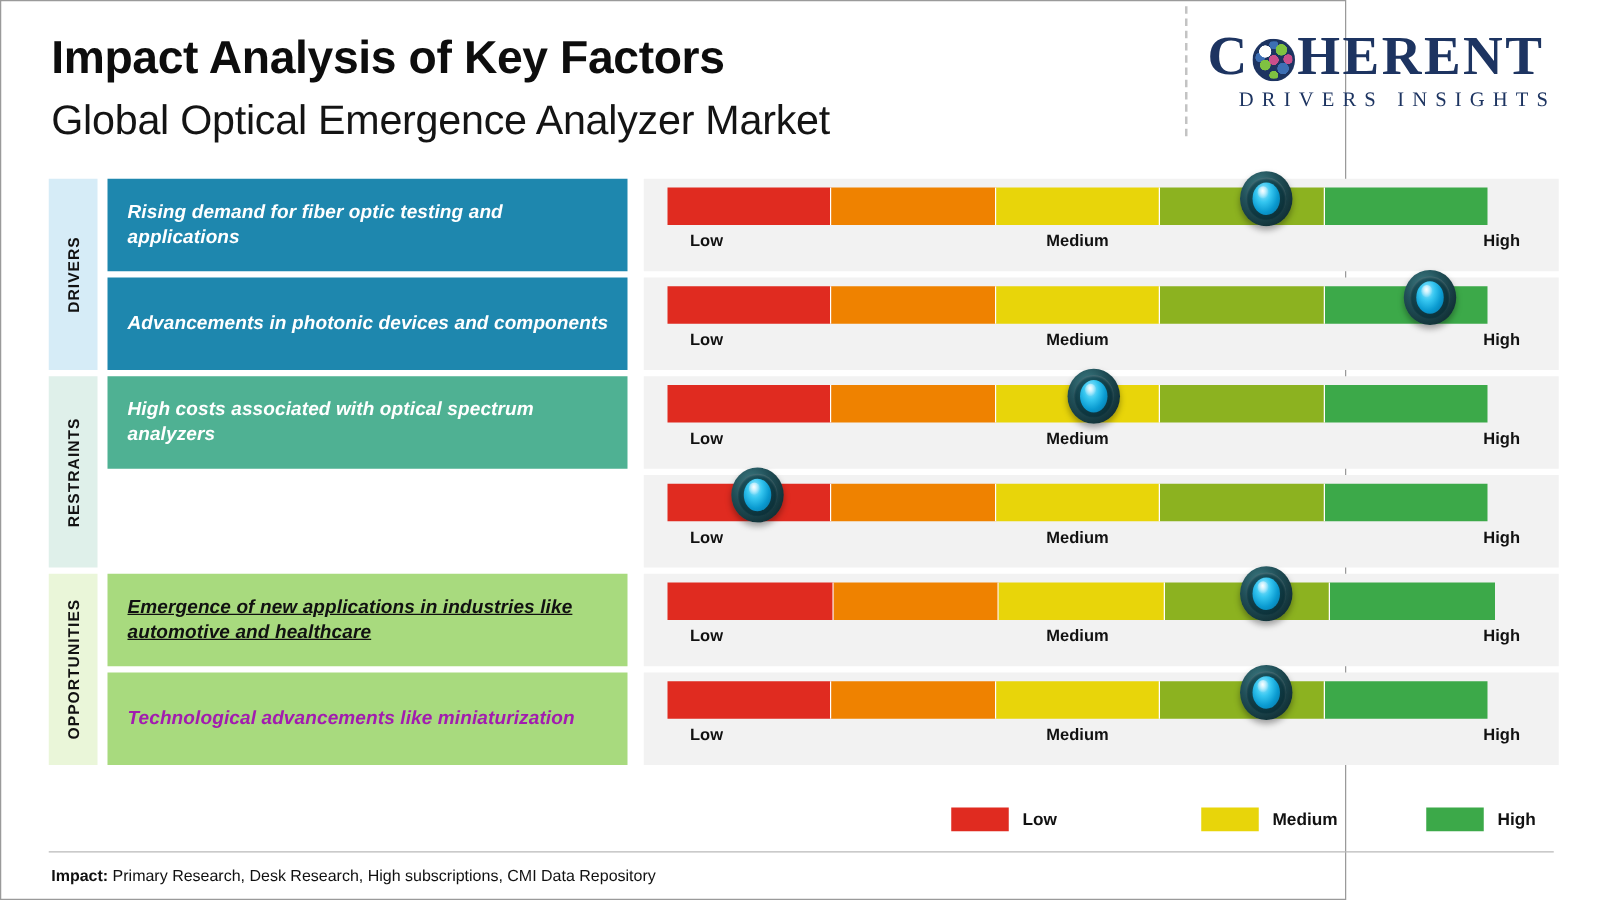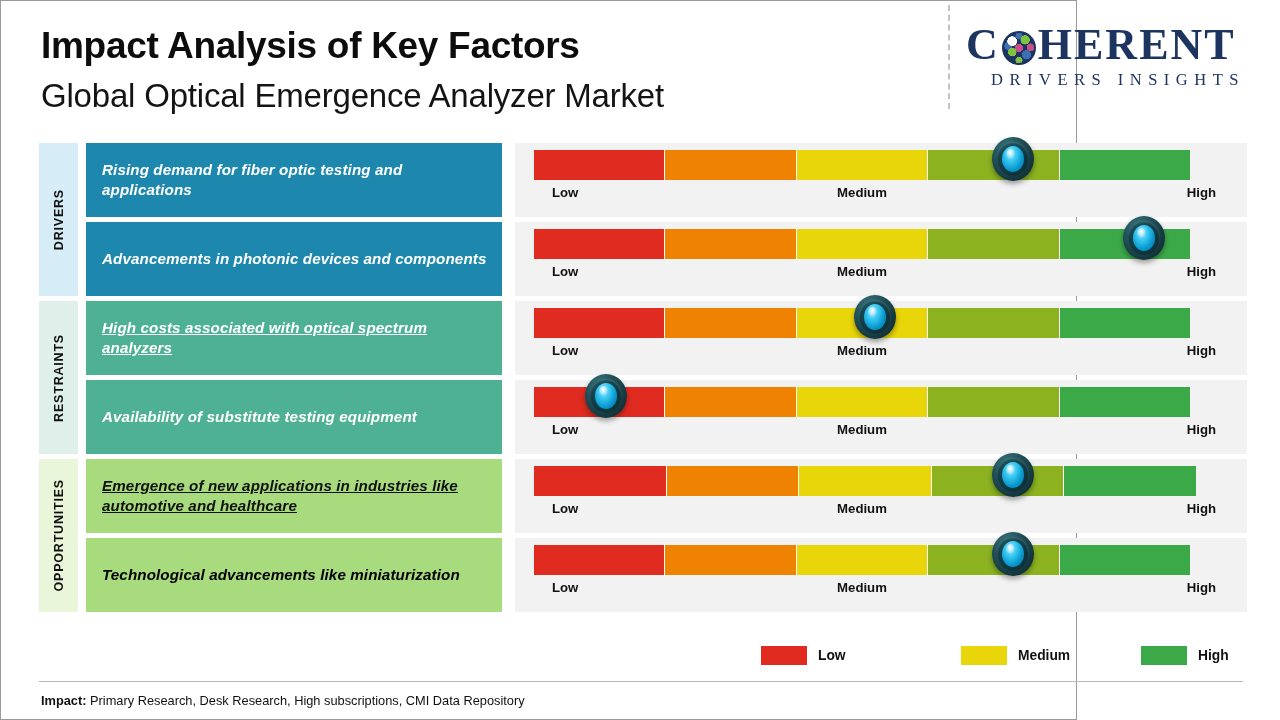--- a/index.html
+++ b/index.html
@@ -225,21 +225,21 @@
             <div class="tick mid">Medium</div>
             <div class="tick high">High</div>
           </div>
         </div>
       </div>
       <div class="row">
         <div class="cat-band" style="background: rgb(223, 240, 234); top: 2px; height: 153px;">
           <span>RESTRAINTS</span>
         </div>
         <div class="factor" style="background: rgb(79, 177, 147);">
-          <span style="color: rgb(255, 255, 255); text-decoration: underline;">High costs associated with optical spectrum analyzers</span>
+          <span style="color: rgb(255, 255, 255);">High costs associated with optical spectrum analyzers</span>
         </div>
         <div class="gauge">
           <div class="bar">
             <div class="seg" style="background: rgb(224, 43, 32); color: rgb(224, 43, 32);"></div>
             <div class="seg" style="background: rgb(239, 130, 0); color: rgb(239, 130, 0);"></div>
             <div class="seg" style="background: rgb(232, 213, 10); color: rgb(232, 213, 10);"></div>
             <div class="seg" style="background: rgb(140, 178, 32); color: rgb(140, 178, 32);"></div>
             <div class="seg" style="background: rgb(60, 169, 73); color: rgb(60, 169, 73);"></div>
           </div>
           <div class="marker" style="left: 360.12px;">
@@ -249,23 +249,20 @@
             <div class="glint"></div>
           </div>
           <div class="ticks">
             <div class="tick low">Low</div>
             <div class="tick mid">Medium</div>
             <div class="tick high">High</div>
           </div>
         </div>
       </div>
       <div class="row">
-        <div class="factor" style="background: rgb(79, 177, 147);">
-          <span style="color: rgb(255, 255, 255);">Availability of substitute testing equipment</span>
-        </div>
         <div class="gauge">
           <div class="bar">
             <div class="seg" style="background: rgb(224, 43, 32); color: rgb(224, 43, 32);"></div>
             <div class="seg" style="background: rgb(239, 130, 0); color: rgb(239, 130, 0);"></div>
             <div class="seg" style="background: rgb(232, 213, 10); color: rgb(232, 213, 10);"></div>
             <div class="seg" style="background: rgb(140, 178, 32); color: rgb(140, 178, 32);"></div>
             <div class="seg" style="background: rgb(60, 169, 73); color: rgb(60, 169, 73);"></div>
           </div>
           <div class="marker" style="left: 91.16px;">
             <div class="outer"></div>
@@ -303,21 +300,21 @@
           </div>
           <div class="ticks">
             <div class="tick low">Low</div>
             <div class="tick mid">Medium</div>
             <div class="tick high">High</div>
           </div>
         </div>
       </div>
       <div class="row">
         <div class="factor" style="background: rgb(168, 218, 126);">
-          <span style="color: #000000; font-style: italic;">Technological advancements like miniaturization</span>
+          <span style="color: #a21caf; font-style: italic;">Technological advancements like miniaturization</span>
         </div>
         <div class="gauge">
           <div class="bar">
             <div class="seg" style="background: rgb(224, 43, 32); color: rgb(224, 43, 32);"></div>
             <div class="seg" style="background: rgb(239, 130, 0); color: rgb(239, 130, 0);"></div>
             <div class="seg" style="background: rgb(232, 213, 10); color: rgb(232, 213, 10);"></div>
             <div class="seg" style="background: rgb(140, 178, 32); color: rgb(140, 178, 32);"></div>
             <div class="seg" style="background: rgb(60, 169, 73); color: rgb(60, 169, 73);"></div>
           </div>
           <div class="marker" style="left: 497.88px;">

